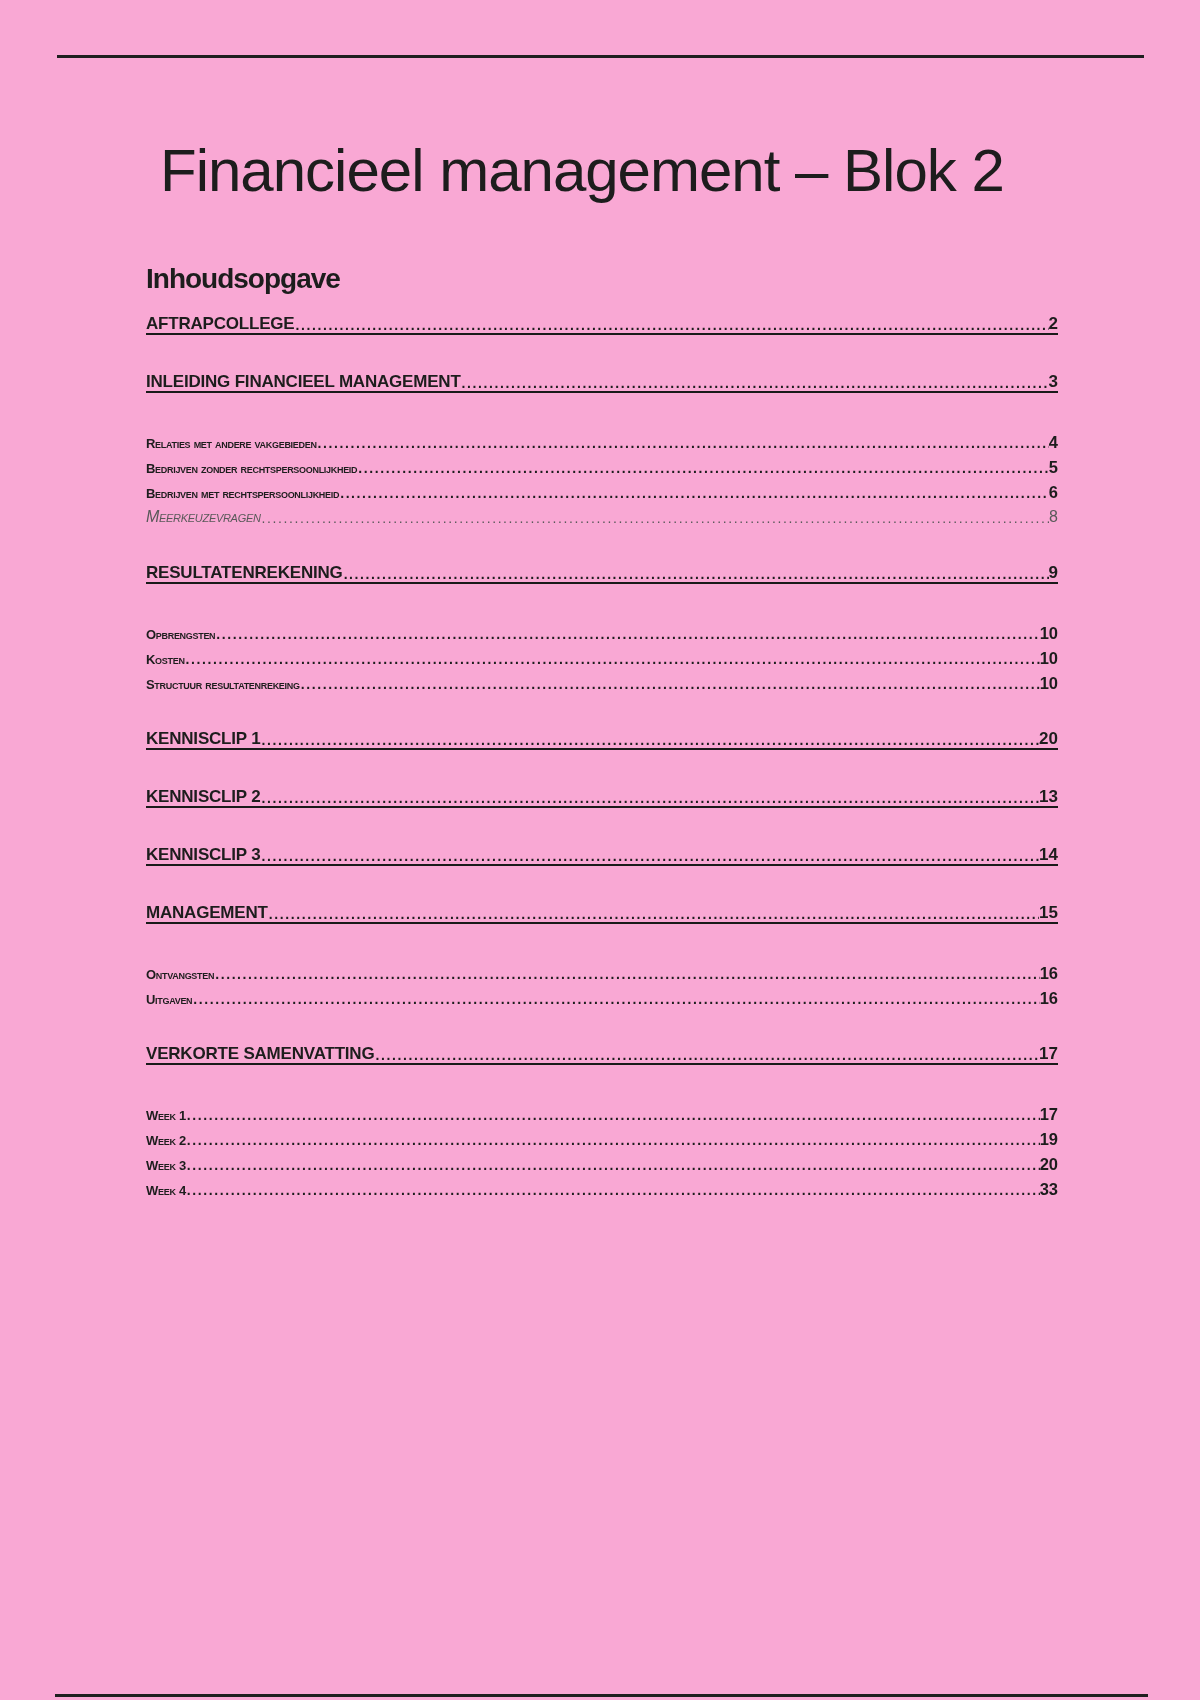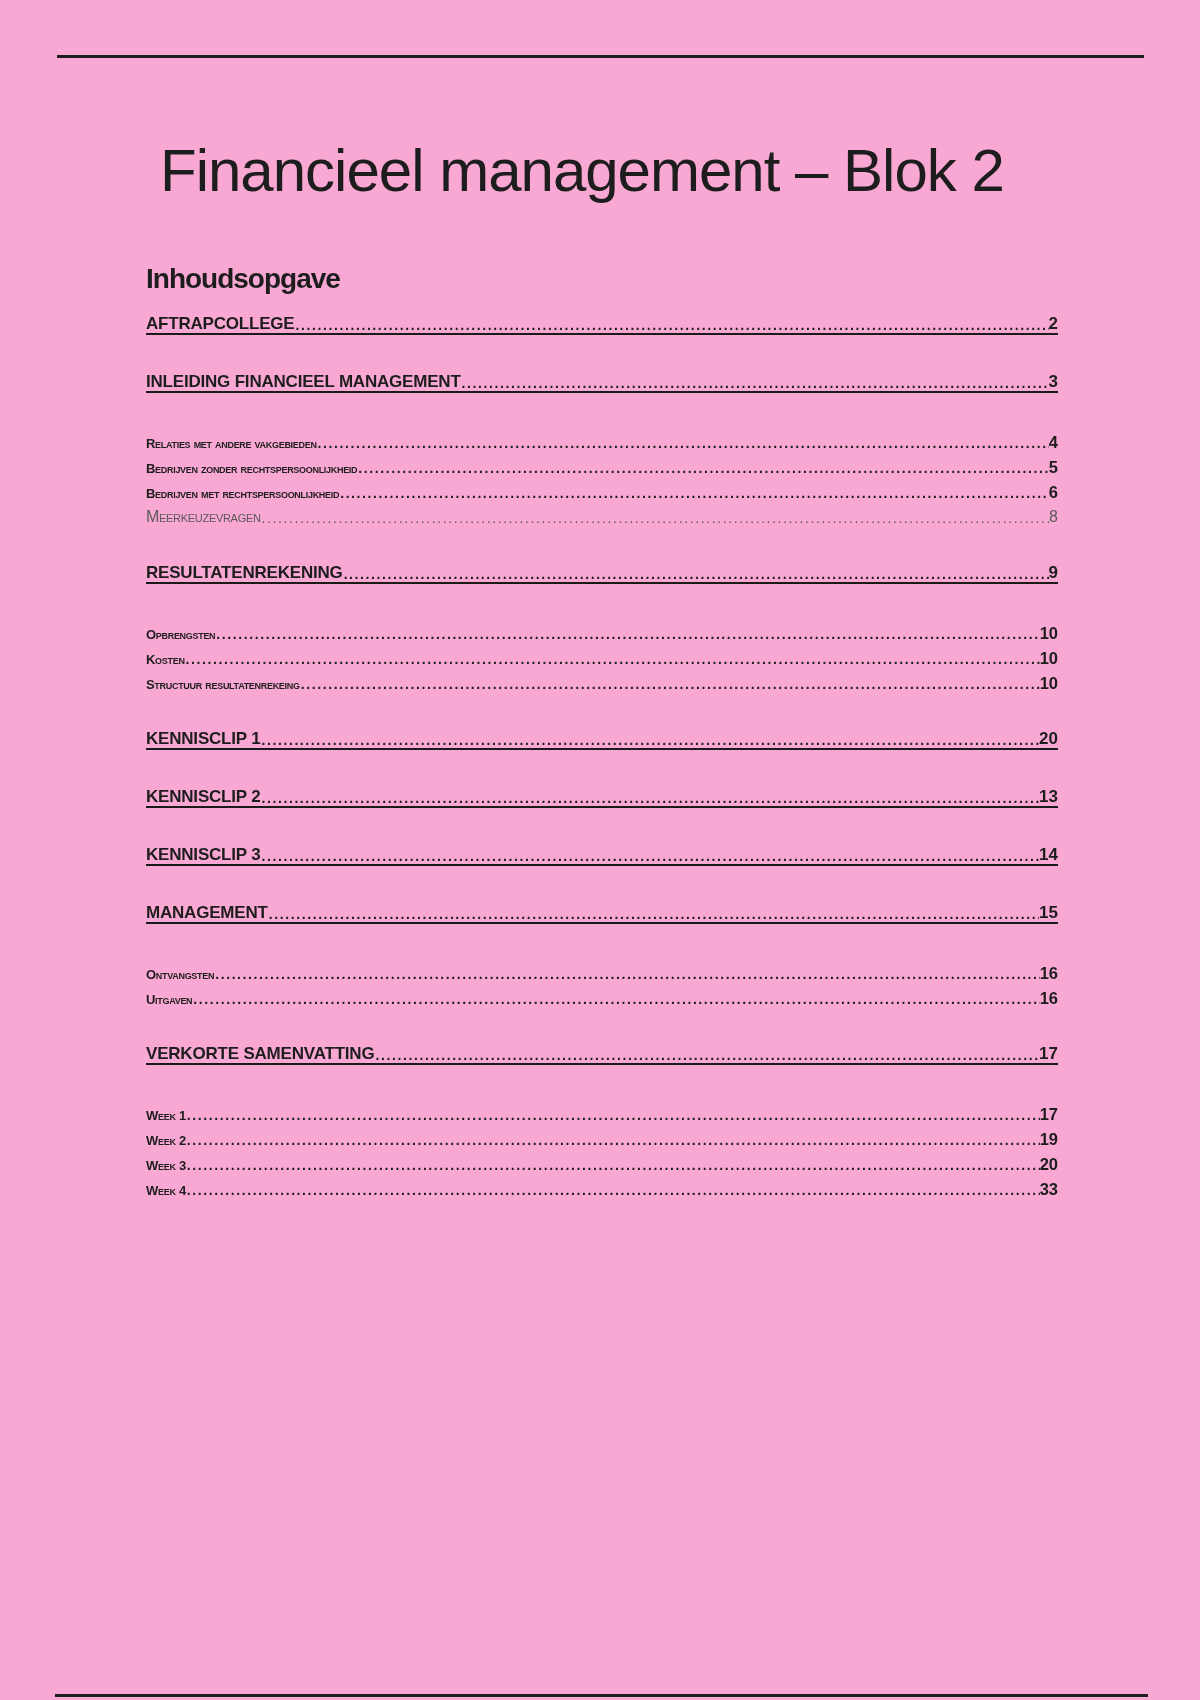--- a/index.html
+++ b/index.html
@@ -95,21 +95,21 @@
     font-weight: 700;
   }
   .toc-row.lvl2 .label   { font-size: 13px; font-variant: small-caps; letter-spacing: -0.3px; }
   .toc-row.lvl2 .pagenum { font-size: 16.5px; }
   .toc-row.lvl2 .leader  { font-weight: 700; }
   
   .toc-row.lvl3 {
     font-weight: 400;
     color: #595959;
   }
-  .toc-row.lvl3 .label   { font-size: 16px; font-variant: small-caps; letter-spacing: -0.3px; }
+  .toc-row.lvl3 .label   { font-size: 16px; font-variant: small-caps; letter-spacing: -0.3px; font-style: italic; }
   .toc-row.lvl3 .pagenum { font-size: 16px; }
 </style>
 </head>
 <body>
 
 <div class="page">
   <div class="rule top"></div>
 
   <h1 class="doc-title">Financieel management – Blok 2</h1>
 

